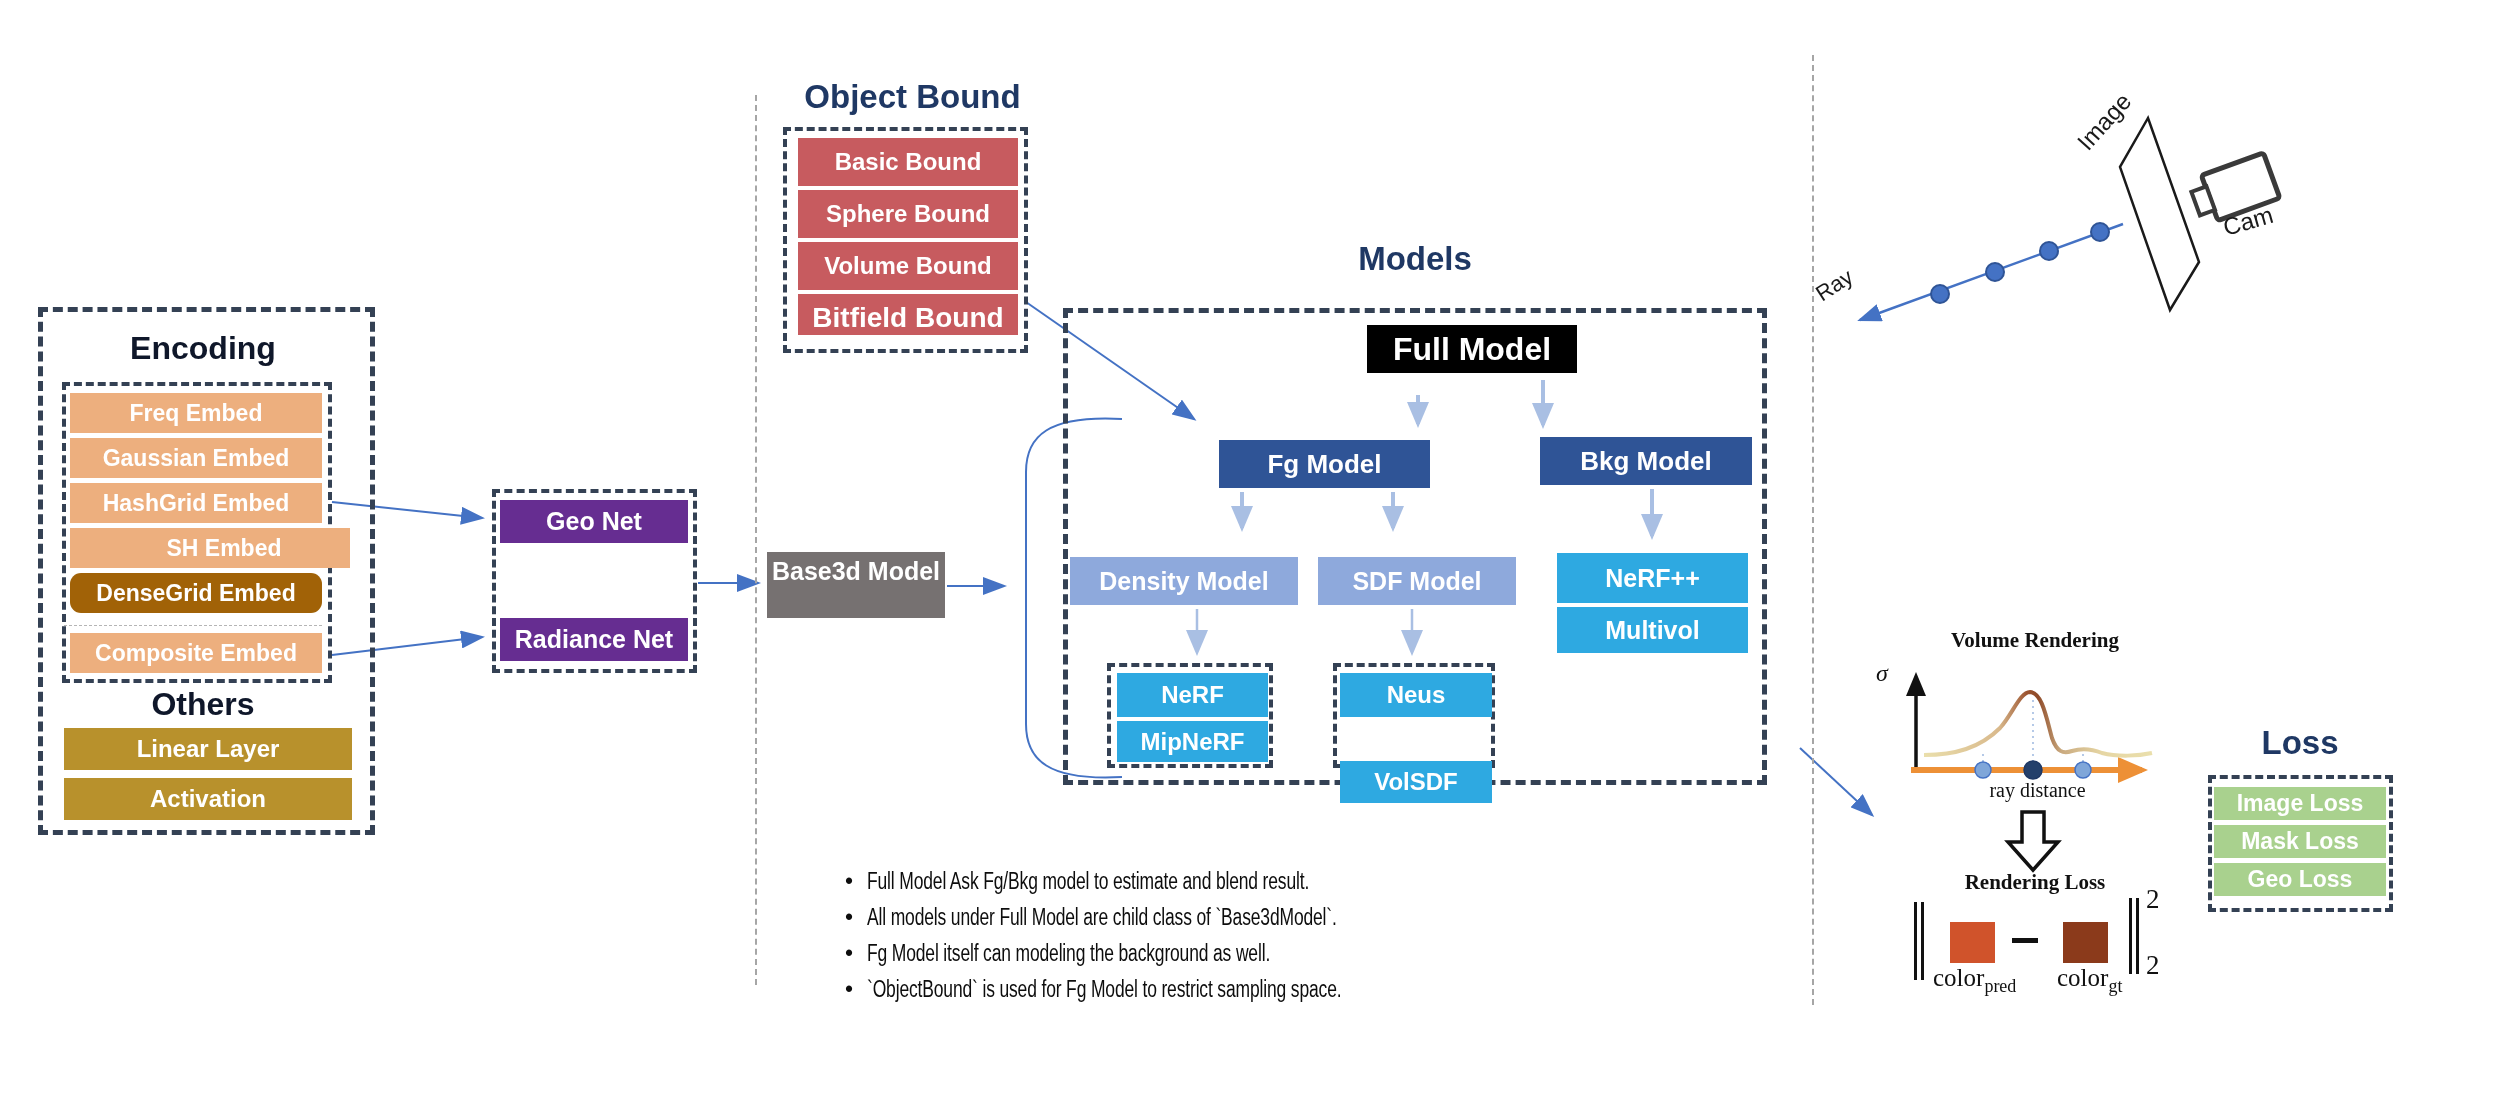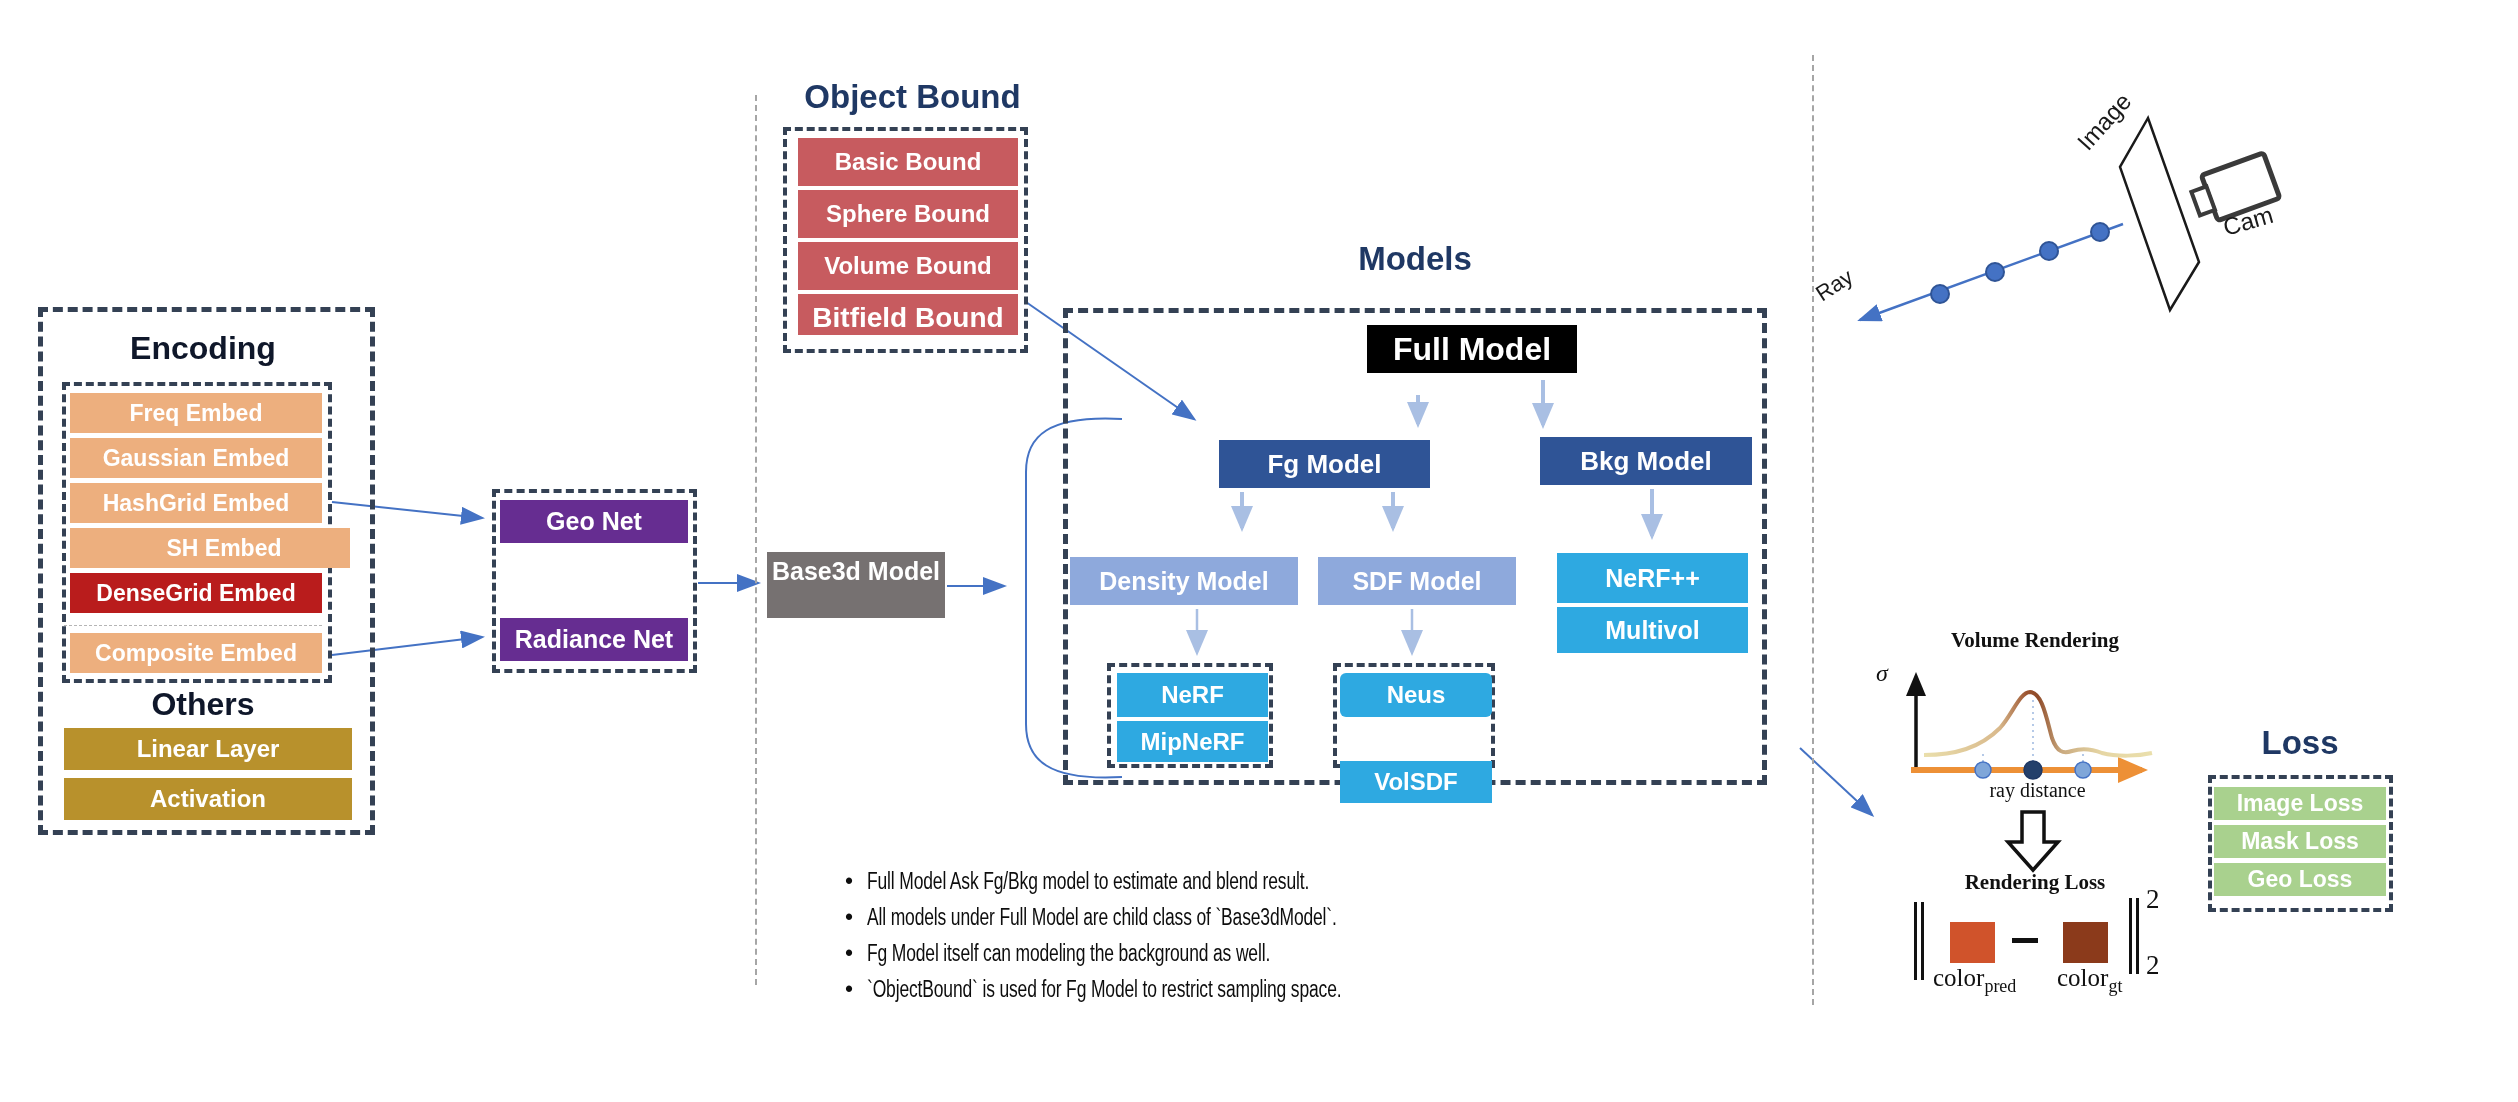--- a/index.html
+++ b/index.html
@@ -101,21 +101,21 @@
   <div class="sep" style="left:755px;top:95px;height:890px;"></div>
   <div class="sep" style="left:1812px;top:55px;height:950px;"></div>
 
   <div class="dashed thick" style="left:38px;top:307px;width:327px;height:518px;"></div>
   <div class="gtitle" style="left:38px;top:330px;width:330px;">Encoding</div>
   <div class="dashed" style="left:62px;top:382px;width:262px;height:293px;"></div>
   <div class="box" style="left:70px;top:393px;width:252px;height:40px;line-height:40px;font-size:23px;background:#EDAF7E;">Freq Embed</div>
   <div class="box" style="left:70px;top:438px;width:252px;height:40px;line-height:40px;font-size:23px;background:#EDAF7E;">Gaussian Embed</div>
   <div class="box" style="left:70px;top:483px;width:252px;height:40px;line-height:40px;font-size:23px;background:#EDAF7E;">HashGrid Embed</div>
   <div class="box" style="left:70px;top:528px;width:252px;height:40px;line-height:40px;font-size:23px;background:#EDAF7E;padding-left:28px;">SH Embed</div>
-  <div class="box" style="left:70px;top:573px;width:252px;height:40px;line-height:40px;font-size:23px;background:#b91c1c;">DenseGrid Embed</div>
+  <div class="box" style="left:70px;top:573px;width:252px;height:40px;line-height:40px;font-size:23px;background:#a16207;border-radius:11px;">DenseGrid Embed</div>
   <div class="abs" style="left:64px;top:625px;width:258px;border-top:1.5px dashed #b5b5b5;"></div>
   <div class="box" style="left:70px;top:633px;width:252px;height:40px;line-height:40px;font-size:23px;background:#EDAF7E;">Composite Embed</div>
   <div class="gtitle" style="left:38px;top:686px;width:330px;">Others</div>
   <div class="box" style="left:64px;top:728px;width:288px;height:42px;line-height:42px;font-size:24px;background:#B8912C;">Linear Layer</div>
   <div class="box" style="left:64px;top:778px;width:288px;height:42px;line-height:42px;font-size:24px;background:#B8912C;">Activation</div>
 
   <div class="dashed" style="left:492px;top:489px;width:197px;height:176px;"></div>
   <div class="box" style="left:500px;top:500px;width:188px;height:43px;line-height:43px;font-size:25px;background:#662D91;">Geo Net</div>
   <div class="box" style="left:500px;top:618px;width:188px;height:43px;line-height:43px;font-size:25px;background:#662D91;">Radiance Net</div>
   <div class="box" style="left:767px;top:552px;width:178px;height:62px;font-size:25px;line-height:31px;padding-top:4px;background:#767171;">Base3d Model</div>
@@ -133,21 +133,21 @@
   <div class="box" style="left:1219px;top:440px;width:211px;height:48px;line-height:48px;font-size:26px;background:#2F5496;">Fg Model</div>
   <div class="box" style="left:1540px;top:437px;width:212px;height:48px;line-height:48px;font-size:26px;background:#2F5496;">Bkg Model</div>
   <div class="box" style="left:1070px;top:557px;width:228px;height:48px;line-height:48px;font-size:25px;background:#8EA9DC;">Density Model</div>
   <div class="box" style="left:1318px;top:557px;width:198px;height:48px;line-height:48px;font-size:25px;background:#8EA9DC;">SDF Model</div>
   <div class="box" style="left:1557px;top:553px;width:191px;height:50px;line-height:50px;font-size:25px;background:#2EA9E1;">NeRF++</div>
   <div class="box" style="left:1557px;top:607px;width:191px;height:46px;line-height:46px;font-size:25px;background:#2EA9E1;">Multivol</div>
   <div class="dashed" style="left:1107px;top:663px;width:158px;height:97px;"></div>
   <div class="box" style="left:1117px;top:673px;width:151px;height:44px;line-height:44px;font-size:24px;background:#2EA9E1;">NeRF</div>
   <div class="box" style="left:1117px;top:721px;width:151px;height:41px;line-height:41px;font-size:24px;background:#2EA9E1;">MipNeRF</div>
   <div class="dashed" style="left:1333px;top:663px;width:154px;height:97px;"></div>
-  <div class="box" style="left:1340px;top:673px;width:152px;height:44px;line-height:44px;font-size:24px;background:#2EA9E1;border-radius:6px;">Neus</div>
+  <div class="box" style="left:1340px;top:673px;width:152px;height:44px;line-height:44px;font-size:24px;background:#2EA9E1;">Neus</div>
   <div class="box" style="left:1340px;top:761px;width:152px;height:42px;line-height:41px;font-size:24px;background:#2EA9E1;">VolSDF</div>
 
   <div class="abs serif" style="left:1925px;top:628px;width:220px;text-align:center;font-weight:bold;font-size:21px;color:#111;">Volume Rendering</div>
   <div class="abs serif" style="left:1876px;top:660px;font-size:24px;font-style:italic;color:#111;">σ</div>
   <div class="abs serif" style="left:1955px;top:779px;width:165px;text-align:center;font-size:20px;color:#111;">ray distance</div>
 
   <div class="abs serif" style="left:1935px;top:870px;width:200px;text-align:center;font-weight:bold;font-size:21px;color:#111;">Rendering Loss</div>
   <div class="bar" style="left:1914px;top:902px;height:78px;"></div>
   <div class="bar" style="left:1921px;top:902px;height:78px;"></div>
   <div class="abs" style="left:1950px;top:922px;width:45px;height:41px;background:#D0532B;"></div>

